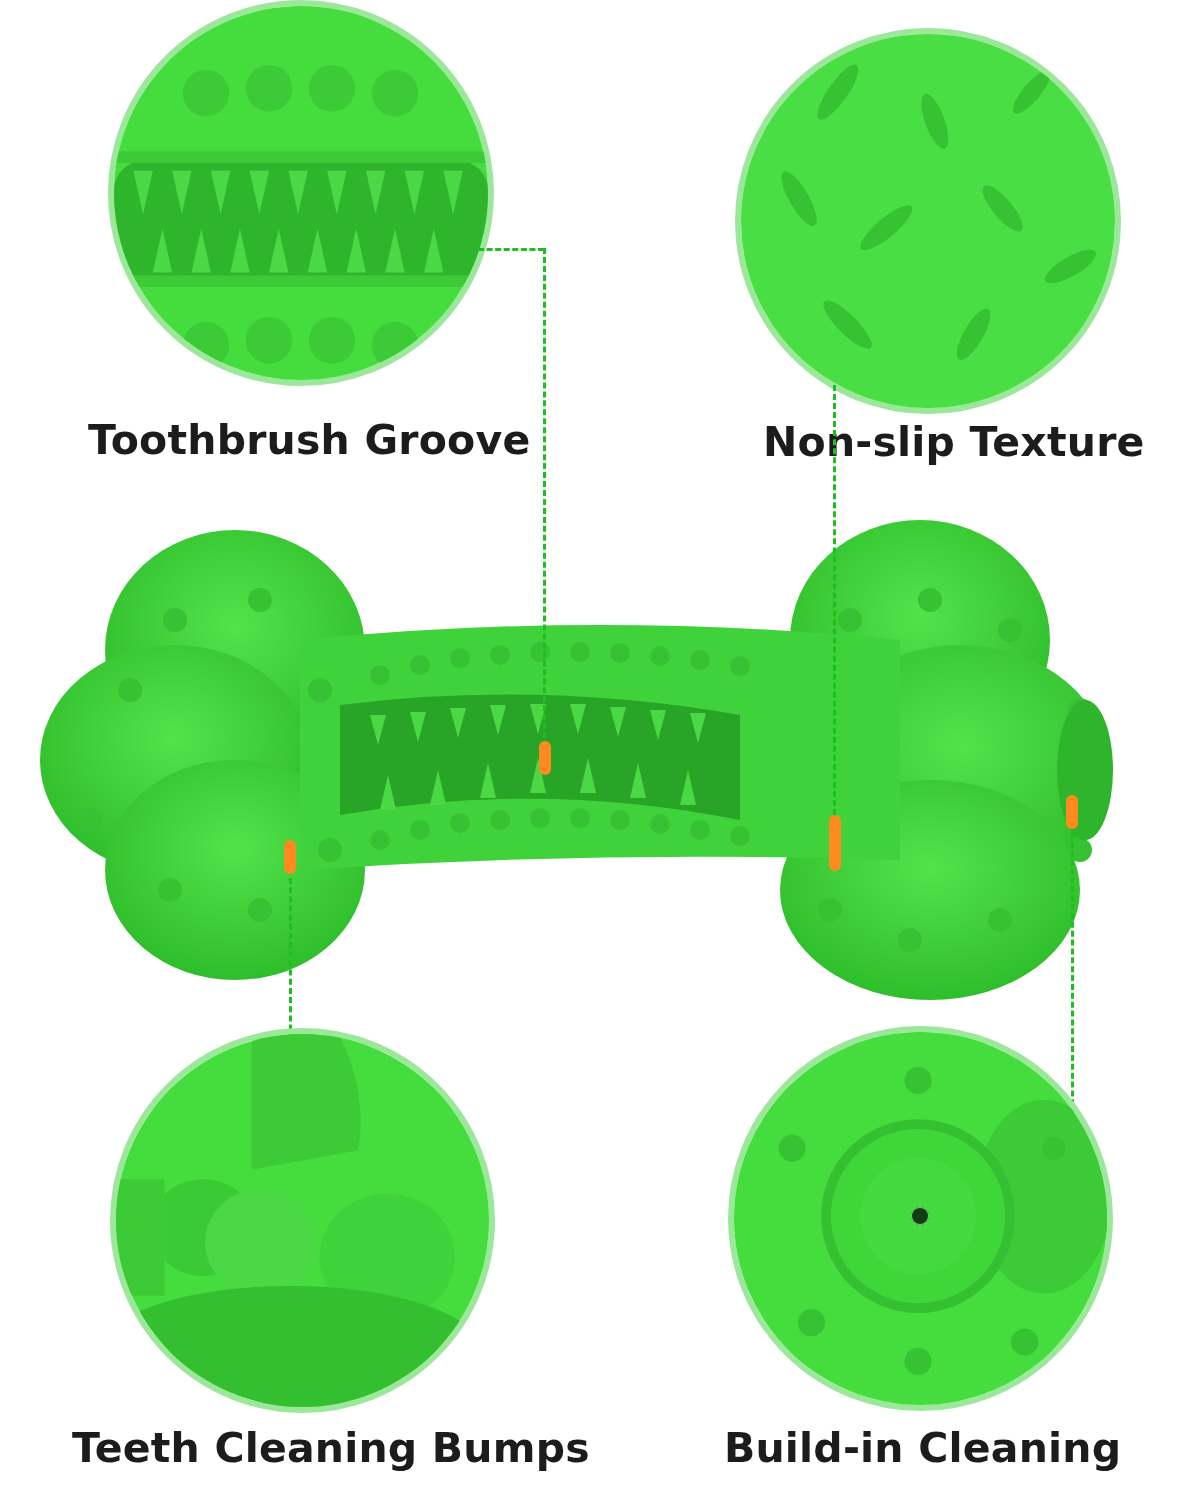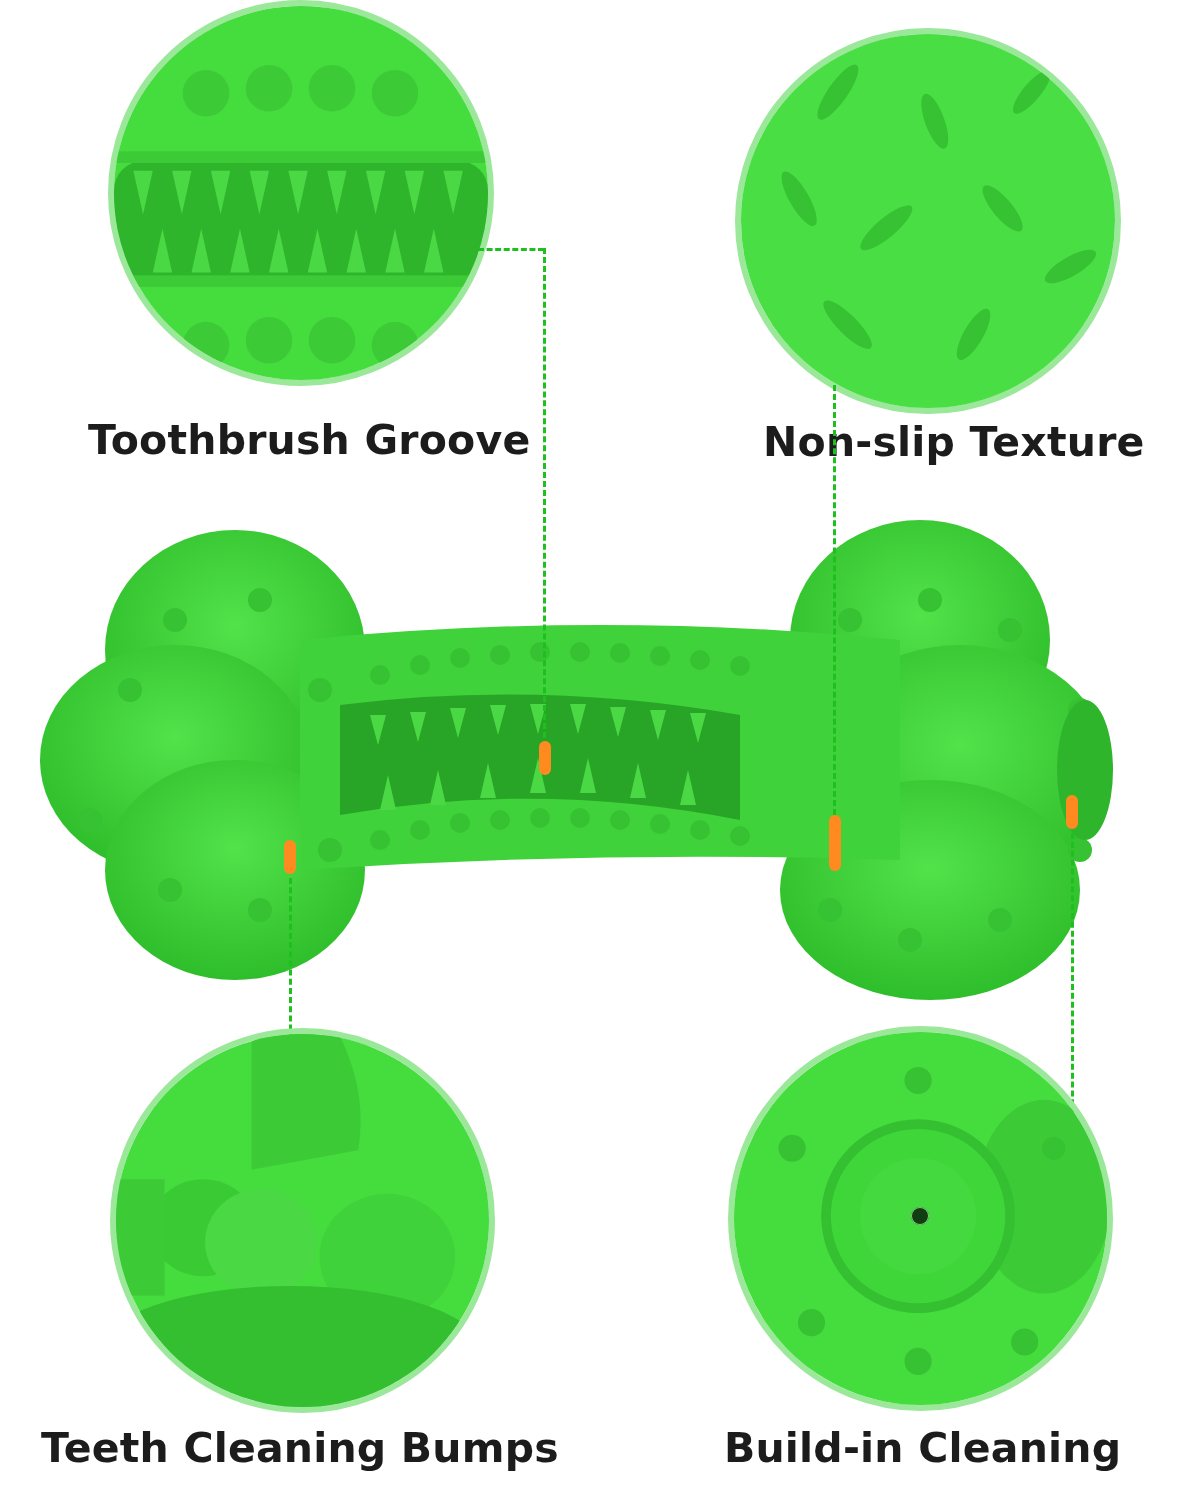--- a/index.html
+++ b/index.html
@@ -172,21 +172,21 @@
   <svg viewBox="0 0 385 385">
     <rect width="385" height="385" fill="#45dc3e"></rect>
     <path d="M140,0 L230,0 Q260,60 250,120 L140,140 Z" fill="#3ccb36"></path>
     <ellipse cx="90" cy="200" rx="55" ry="50" fill="#3acb34"></ellipse>
     <ellipse cx="150" cy="215" rx="58" ry="55" fill="#4ad944"></ellipse>
     <ellipse cx="280" cy="230" rx="70" ry="65" fill="#40d23a"></ellipse>
     <ellipse cx="180" cy="330" rx="200" ry="70" fill="#34bf30"></ellipse>
     <rect x="0" y="150" width="50" height="120" fill="#3ccb36"></rect>
   </svg>
 </div>
-<div class="label" style="left:41px; top:1424px;">Teeth Cleaning Bumps</div>
+<div class="label" style="left:72px; top:1424px;">Teeth Cleaning Bumps</div>
 
 <div class="circle" style="left:728px; top:1026px; width:385px; height:385px;">
   <svg viewBox="0 0 385 385">
     <rect width="385" height="385" fill="#45dc3e"></rect>
     <ellipse cx="320" cy="170" rx="70" ry="100" fill="#3ccb36"></ellipse>
     <circle cx="190" cy="190" r="95" fill="#3fd63a" stroke="#34c031" stroke-width="10"></circle>
     <circle cx="190" cy="190" r="60" fill="#44d93e"></circle>
     <g fill="#36c232">
       <circle cx="60" cy="120" r="14"></circle>
         <circle cx="80" cy="300" r="14"></circle>

